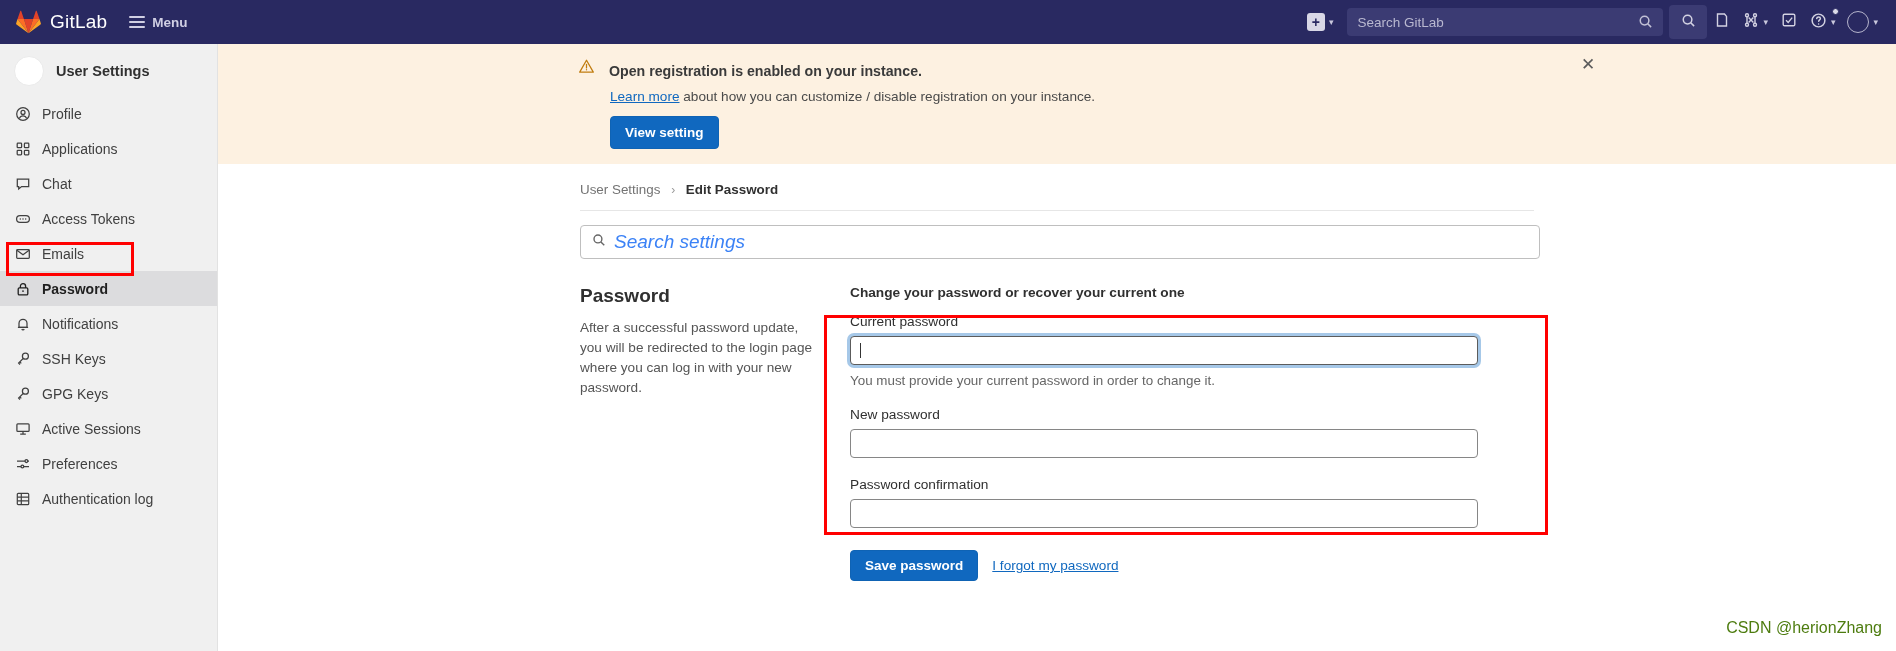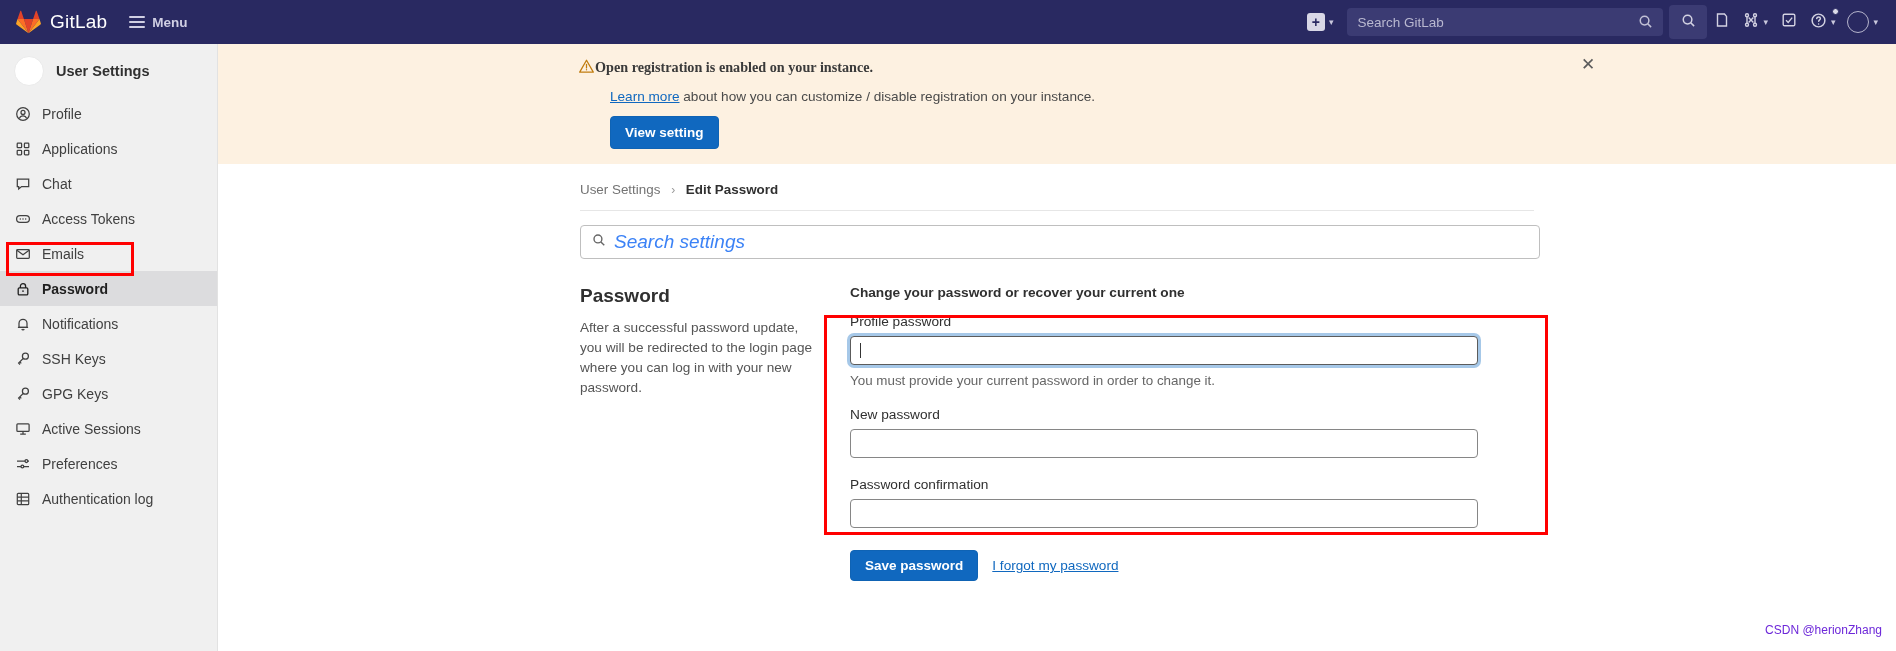--- a/index.html
+++ b/index.html
@@ -111,21 +111,21 @@
   .alert {
     position: absolute; top: 44px; left: 218px;
     width: 1678px; height: 120px;
     background: #fdf1e1;
   }
   .alert-inner {
     position: absolute; left: 360px; top: 12px;
     width: 1000px;
   }
   .alert-row1 {
-    display: flex; align-items: center;  font-family: Liberation Serif, serif;
+    display: flex; align-items: flex-end; gap: 14px;
   }
   .warn-ico { margin-top: 2px; }
   .alert-strong { font-size: 14.2px; font-weight: 700; color: #3a3a3a; }
   .alert-sub { font-size: 13.6px; color: #4a4a4a; margin: 10px 0 0 32px; }
   .alert-sub a { color: #1068bf; text-decoration: underline; }
   .btn-primary {
     display: inline-block; margin: 12px 0 0 32px;
     background: #1068bf; color: #fff;
     font-size: 13.5px; font-weight: 600;
     padding: 8px 14px; border-radius: 4px;
@@ -199,21 +199,21 @@
   .link-forgot { color: #1068bf; font-size: 13.6px; }
 
   .form-highlight {
     position: absolute;
     border: 3px solid #ff0000;
     pointer-events: none;
   }
 
   .watermark {
     position: absolute; right: 14px; bottom: 14px;
-    color: #6d28d9; font-size: 12px;
+    color: #4d7c0f; font-size: 16px;
   }
 </style>
 </head>
 <body>
 
 <div class="navbar">
   <div class="nav-brand">
     <span>
       <svg class="gl-logo" viewBox="0 0 25 24">
         <path fill="#e24329" d="M12.5 23.2 17.1 9.1H7.9z"></path>
@@ -491,21 +491,21 @@
   <div class="section">
     <div class="sec-left">
       <h2>Password</h2>
       <p>After a successful password update, you will be redirected to the login page where you can log in with your new password.</p>
     </div>
 
     <div class="sec-right">
       <div class="form-intro">Change your password or recover your current one</div>
 
       <div>
-        <div class="field-label">Profile password</div>
+        <div class="field-label">Current password</div>
         <div class="inp focused">
           <span class="caret"></span>
         </div>
         <div class="help-text">You must provide your current password in order to change it.</div>
       </div>
 
       <div class="gap"></div>
 
       <div>
         <div class="field-label">New password</div>

